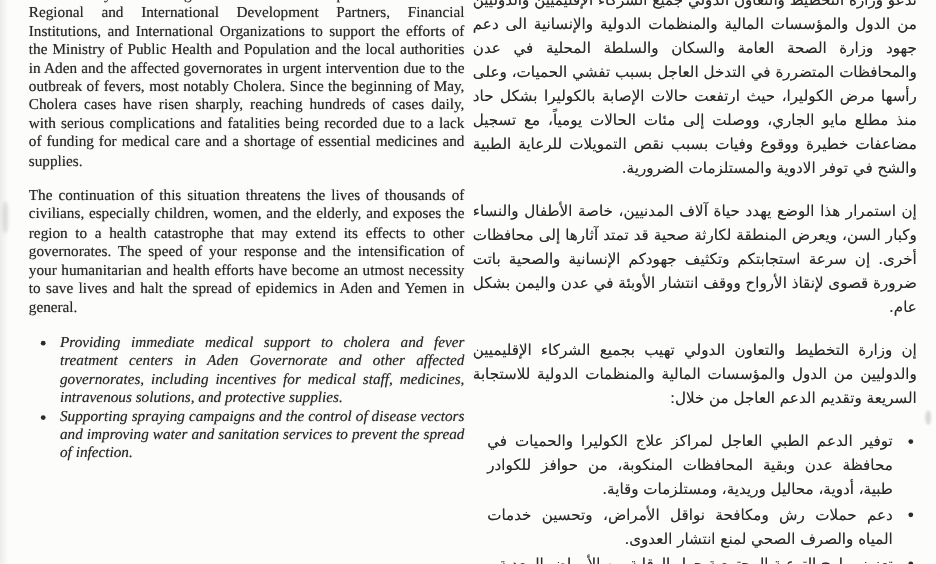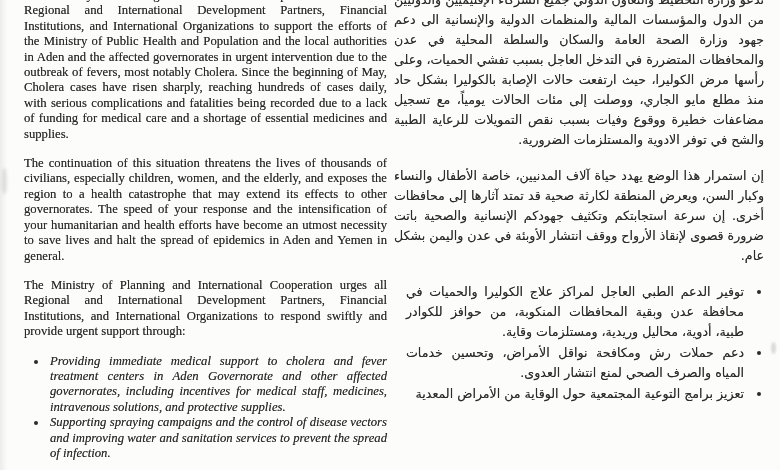--- a/index.html
+++ b/index.html
@@ -94,30 +94,30 @@
 
 <div class="page">
 
   <div class="edge-shade-left"></div>
   <div class="speck-a"></div>
   <div class="speck-b"></div>
 
   <div class="col col-en">
     <p>The Ministry of Planning and International Cooperation calls on all Regional and International Development Partners, Financial Institutions, and International Organizations to support the efforts of the Ministry of Public Health and Population and the local authorities in Aden and the affected governorates in urgent intervention due to the outbreak of fevers, most notably Cholera. Since the beginning of May, Cholera cases have risen sharply, reaching hundreds of cases daily, with serious complications and fatalities being recorded due to a lack of funding for medical care and a shortage of essential medicines and supplies.</p>
     <p>The continuation of this situation threatens the lives of thousands of civilians, especially children, women, and the elderly, and exposes the region to a health catastrophe that may extend its effects to other governorates. The speed of your response and the intensification of your humanitarian and health efforts have become an utmost necessity to save lives and halt the spread of epidemics in Aden and Yemen in general.</p>
-    <p>The Ministry of Planning and International Cooperation urges all Regional and International Development Partners, Financial Institutions, and International Organizations to respond swiftly and provide urgent support through:</p>
     <ul class="en-list">
       <li>Providing immediate medical support to cholera and fever treatment centers in Aden Governorate and other affected governorates, including incentives for medical staff, medicines, intravenous solutions, and protective supplies.</li>
       <li>Supporting spraying campaigns and the control of disease vectors and improving water and sanitation services to prevent the spread of infection.</li>
     </ul>
   </div>
 
   <div class="col col-ar" dir="rtl" lang="ar">
     <p>تدعو وزارة التخطيط والتعاون الدولي جميع الشركاء الإقليميين والدوليين من الدول والمؤسسات المالية والمنظمات الدولية والإنسانية الى دعم جهود وزارة الصحة العامة والسكان والسلطة المحلية في عدن والمحافظات المتضررة في التدخل العاجل بسبب تفشي الحميات، وعلى رأسها مرض الكوليرا، حيث ارتفعت حالات الإصابة بالكوليرا بشكل حاد منذ مطلع مايو الجاري، ووصلت إلى مئات الحالات يومياً، مع تسجيل مضاعفات خطيرة ووقوع وفيات بسبب نقص التمويلات للرعاية الطبية والشح في توفر الادوية والمستلزمات الضرورية.</p>
     <p>إن استمرار هذا الوضع يهدد حياة آلاف المدنيين، خاصة الأطفال والنساء وكبار السن، ويعرض المنطقة لكارثة صحية قد تمتد آثارها إلى محافظات أخرى. إن سرعة استجابتكم وتكثيف جهودكم الإنسانية والصحية باتت ضرورة قصوى لإنقاذ الأرواح ووقف انتشار الأوبئة في عدن واليمن بشكل عام.</p>
+    <p>إن وزارة التخطيط والتعاون الدولي تهيب بجميع الشركاء الإقليميين والدوليين من الدول والمؤسسات المالية والمنظمات الدولية للاستجابة السريعة وتقديم الدعم العاجل من خلال:</p>
     <ul class="ar-list">
       <li>توفير الدعم الطبي العاجل لمراكز علاج الكوليرا والحميات في محافظة عدن وبقية المحافظات المنكوبة، من حوافز للكوادر طبية، أدوية، محاليل وريدية، ومستلزمات وقاية.</li>
       <li>دعم حملات رش ومكافحة نواقل الأمراض، وتحسين خدمات المياه والصرف الصحي لمنع انتشار العدوى.</li>
       <li>تعزيز برامج التوعية المجتمعية حول الوقاية من الأمراض المعدية</li>
     </ul>
   </div>
 
 </div>
 
 </body></html>

